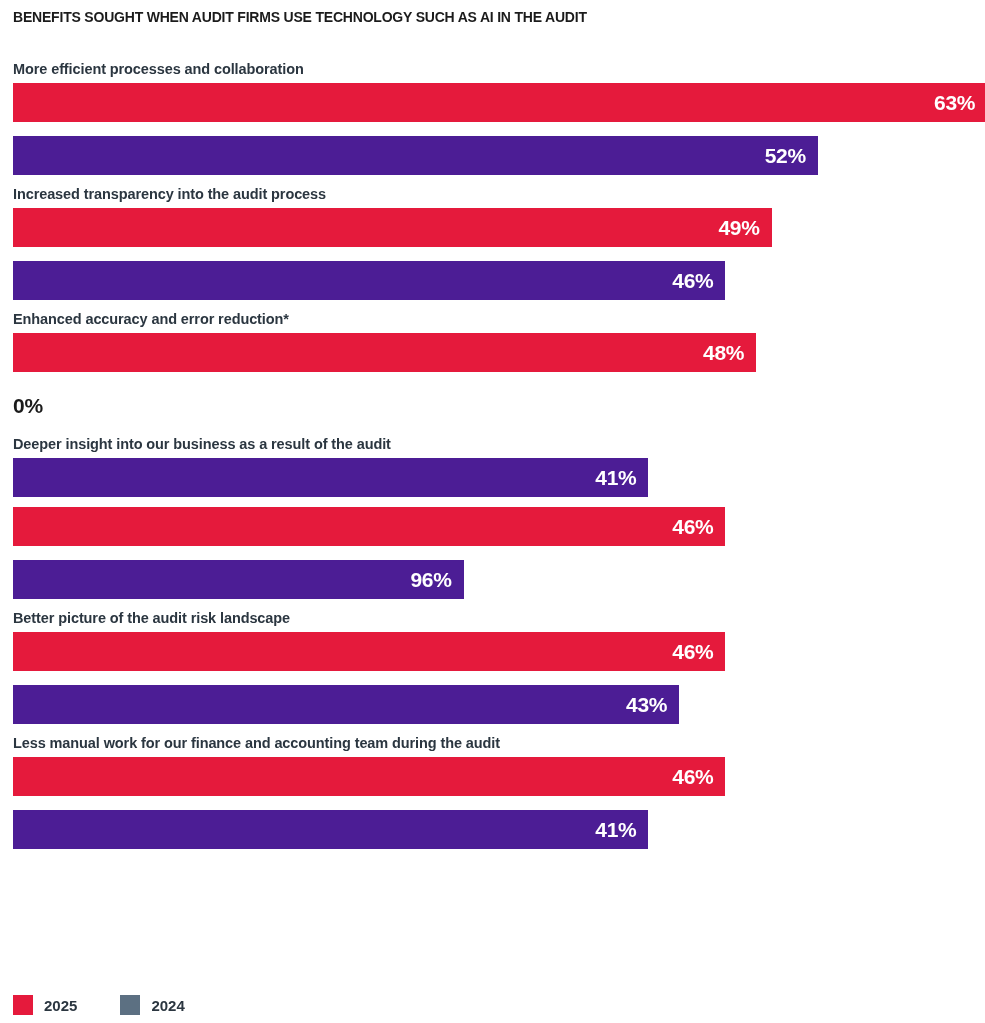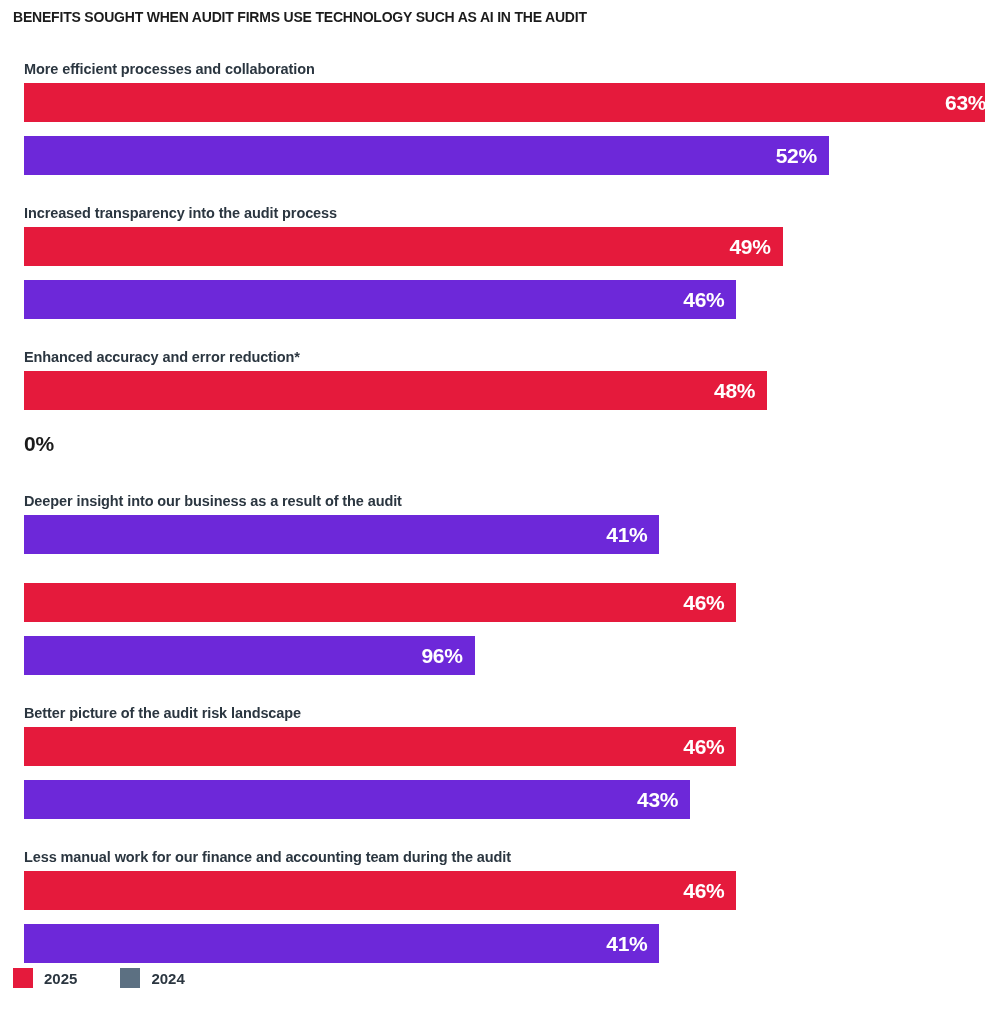--- a/index.html
+++ b/index.html
@@ -35,22 +35,20 @@
     white-space: nowrap;
   }
   .groups {
     position: absolute;
     left: 0;
     top: 60px;
     width: 985px;
   }
   .group {
     position: relative;
-    margin-bottom: 19px;
-    padding-left: 11px;
   }
   .group-label {
     font-size: 14.5px;
     font-weight: bold;
     color: #2b3640;
     line-height: 18px;
     padding-left: 13px;
     margin-bottom: 5px;
     white-space: nowrap;
     letter-spacing: -0.1px;
@@ -73,21 +71,21 @@
     height: 39px;
     box-sizing: border-box;
     display: flex;
     align-items: center;
     justify-content: flex-end;
   }
   .bar.s2025 {
     background: #e51a3c;
   }
   .bar.s2024 {
-    background: #6d28d9;
+    background: #4c1d95;
   }
   .bar-value {
     font-size: 21px;
     font-weight: bold;
     color: #ffffff;
     padding-right: 12px;
     letter-spacing: -0.3px;
     line-height: 1;
     white-space: nowrap;
   }
@@ -98,21 +96,21 @@
   }
   .bar.zero .bar-value {
     color: #1b1b1b;
     padding-right: 0;
     padding-left: 0;
     font-size: 21px;
   }
   .legend {
     position: absolute;
     left: 13px;
-    bottom: 35px;
+    bottom: 8px;
     display: flex;
     align-items: center;
     text-align: center;
   }
   .legend-item {
     display: flex;
     align-items: center;
     margin-right: 43px;
   }
   .legend-swatch {

